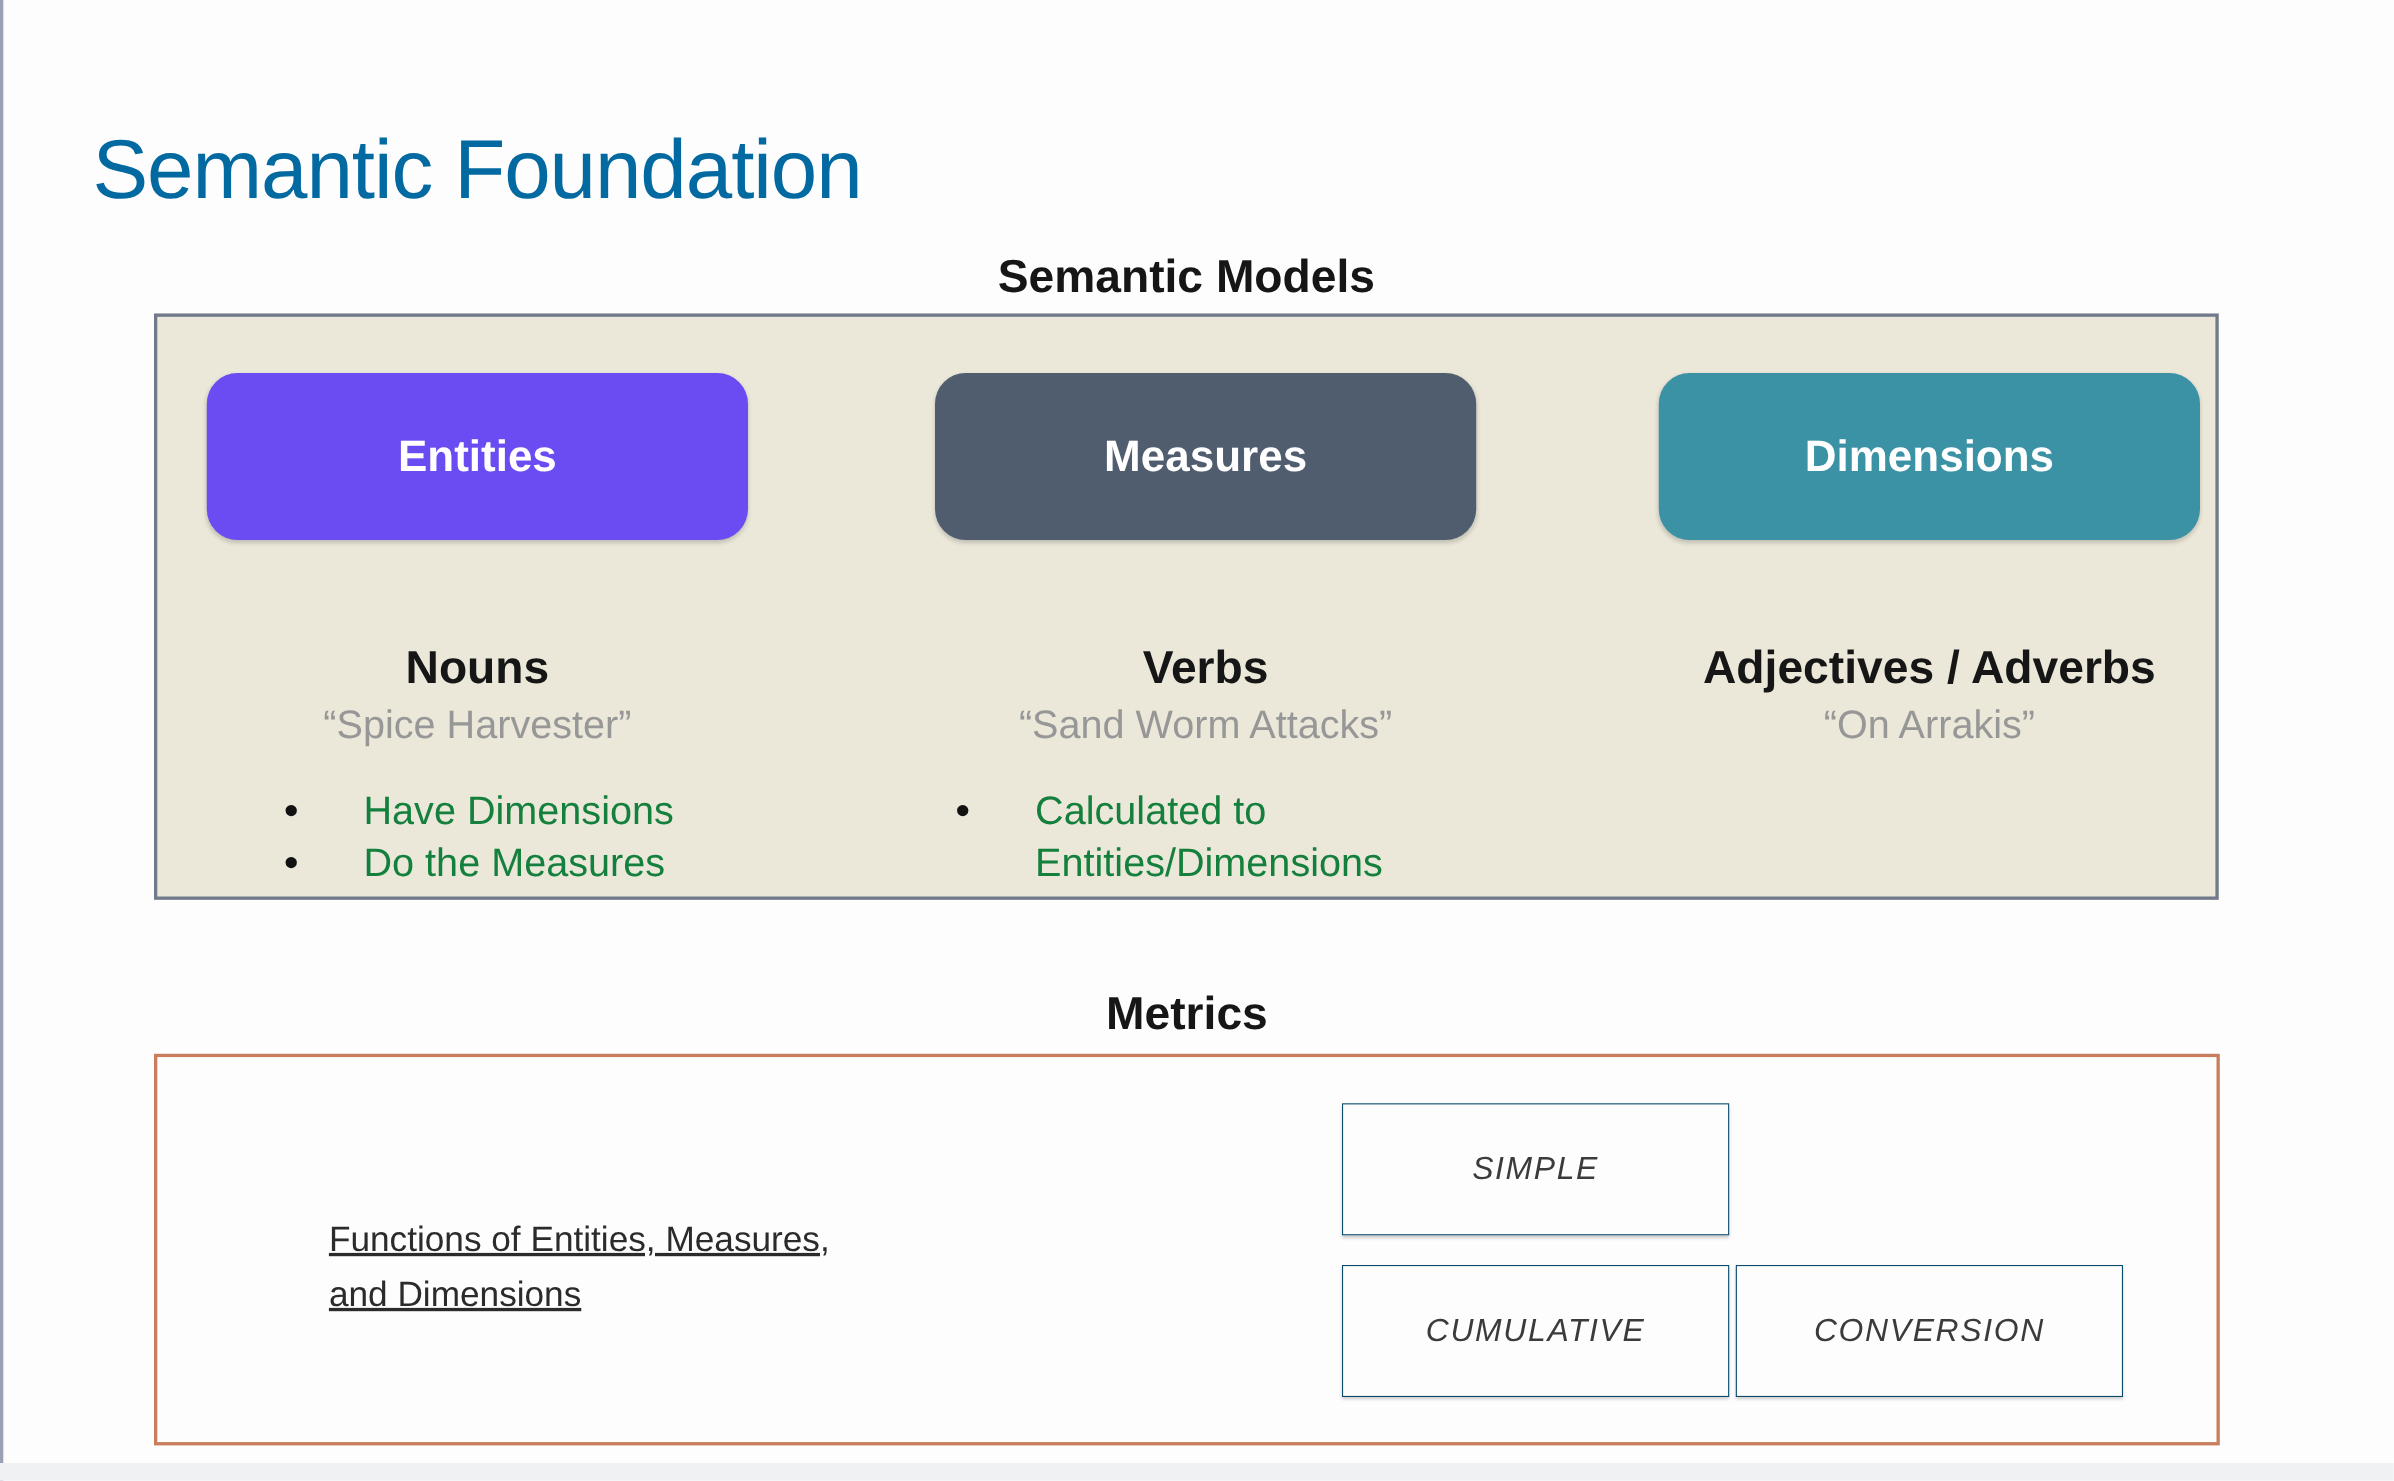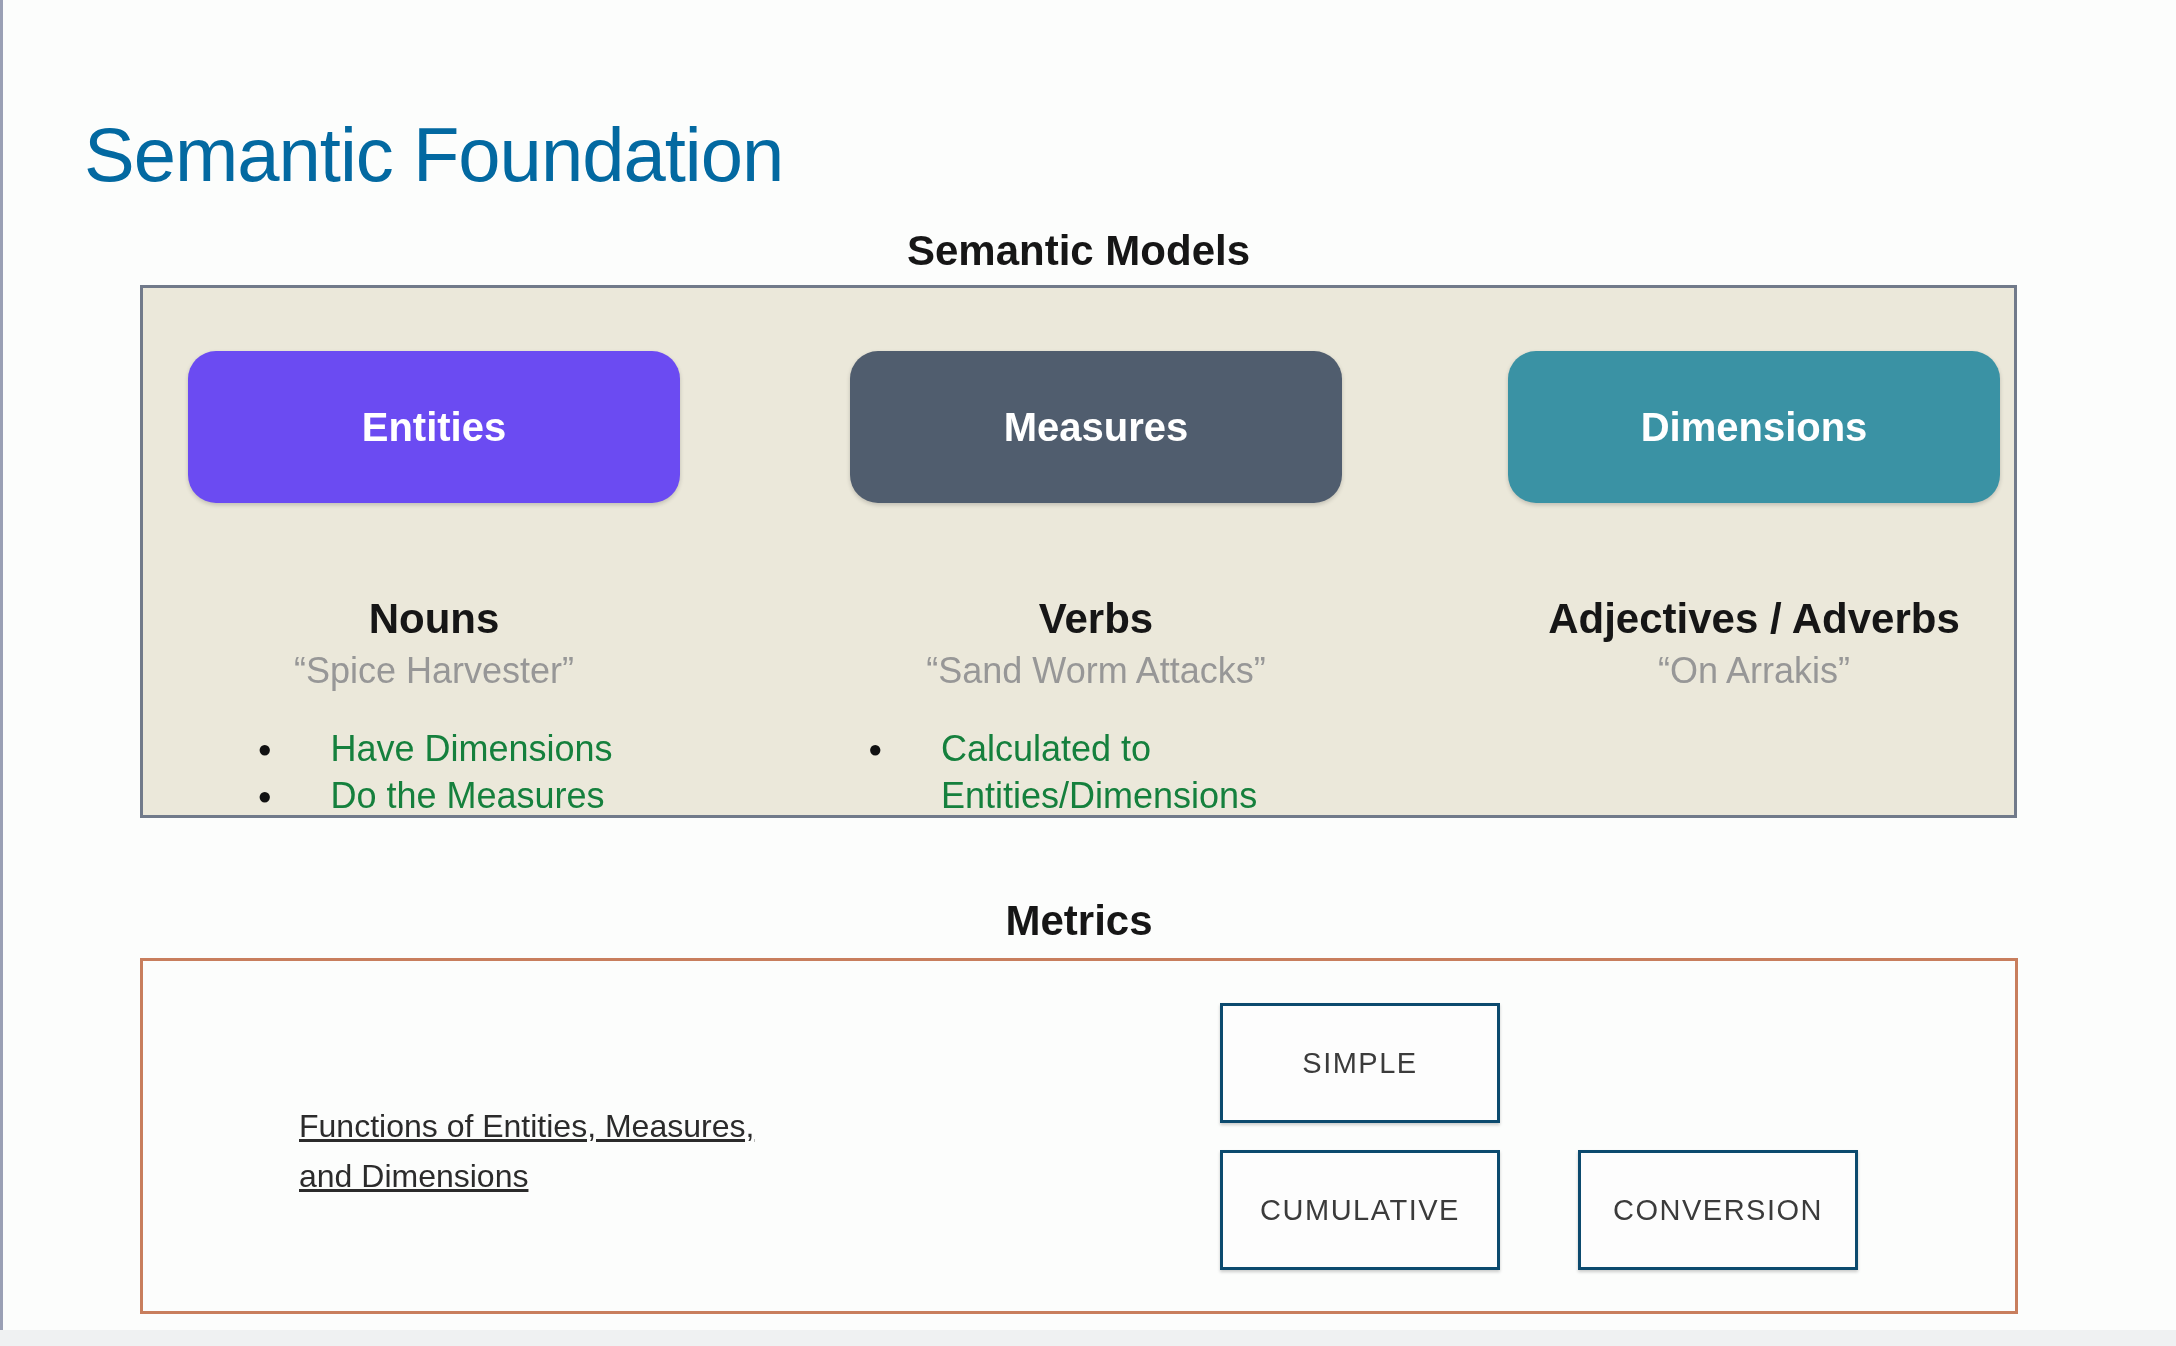--- a/index.html
+++ b/index.html
@@ -18,21 +18,21 @@
   }
 
   .sm-heading{
     position:absolute;left:140px;top:230px;width:1877px;
     text-align:center;font-size:42px;line-height:1;font-weight:700;color:#161616;
   }
   .sm-box{
     position:absolute;left:140px;top:285px;width:1877px;height:533px;
     box-sizing:border-box;background:#ebe8da;border:3px solid #717a8a;
   }
-  .sm-col{position:absolute;top:16px;width:492px;height:100%;display:flex;flex-direction:column;align-items:center;}
+  .sm-col{position:absolute;top:4px;width:492px;height:100%;display:flex;flex-direction:column;align-items:center;}
   .sm-col.c1{left:45px;}
   .sm-col.c2{left:707px;}
   .sm-col.c3{left:1365px;}
 
   .pill{
     margin-top:47px;width:492px;height:152px;box-sizing:border-box;
     border-radius:28px;display:flex;align-items:center;justify-content:center;
     color:#ffffff;font-size:40px;font-weight:700;
     box-shadow:0 2px 4px rgba(0,0,0,0.18);
   }
@@ -56,25 +56,26 @@
   }
   .metrics-box{
     position:absolute;left:140px;top:958px;width:1878px;height:356px;
     box-sizing:border-box;border:3px solid #c87e5d;background:#fcfdfc;
   }
   .metrics-caption{
     position:absolute;left:156px;top:140px;
     font-size:32px;line-height:50px;color:#2b2b2b;text-decoration:underline;
   }
   .metric-type{
-    position:absolute;width:280px;height:120px;box-sizing:border-box;
-    background:#fdfdfd;border:3px solid #0c4a6e;
+    position:absolute;width:352px;height:120px;box-sizing:border-box;
+    background:#fdfdfd;border:1px solid #0c4a6e;
     display:flex;align-items:center;justify-content:center;
     font-size:29px;letter-spacing:1.5px;color:#3b3b3b;
     box-shadow:0 2px 3px rgba(0,0,0,0.2);
+    font-style:italic;
   }
   .metric-type.r1{top:42px;}
   .metric-type.r2{top:189px;}
   .metric-type.cA{left:1077px;}
   .metric-type.cB{left:1435px;}
 </style>
 </head>
 <body>
 
 <div class="left-edge"></div>

